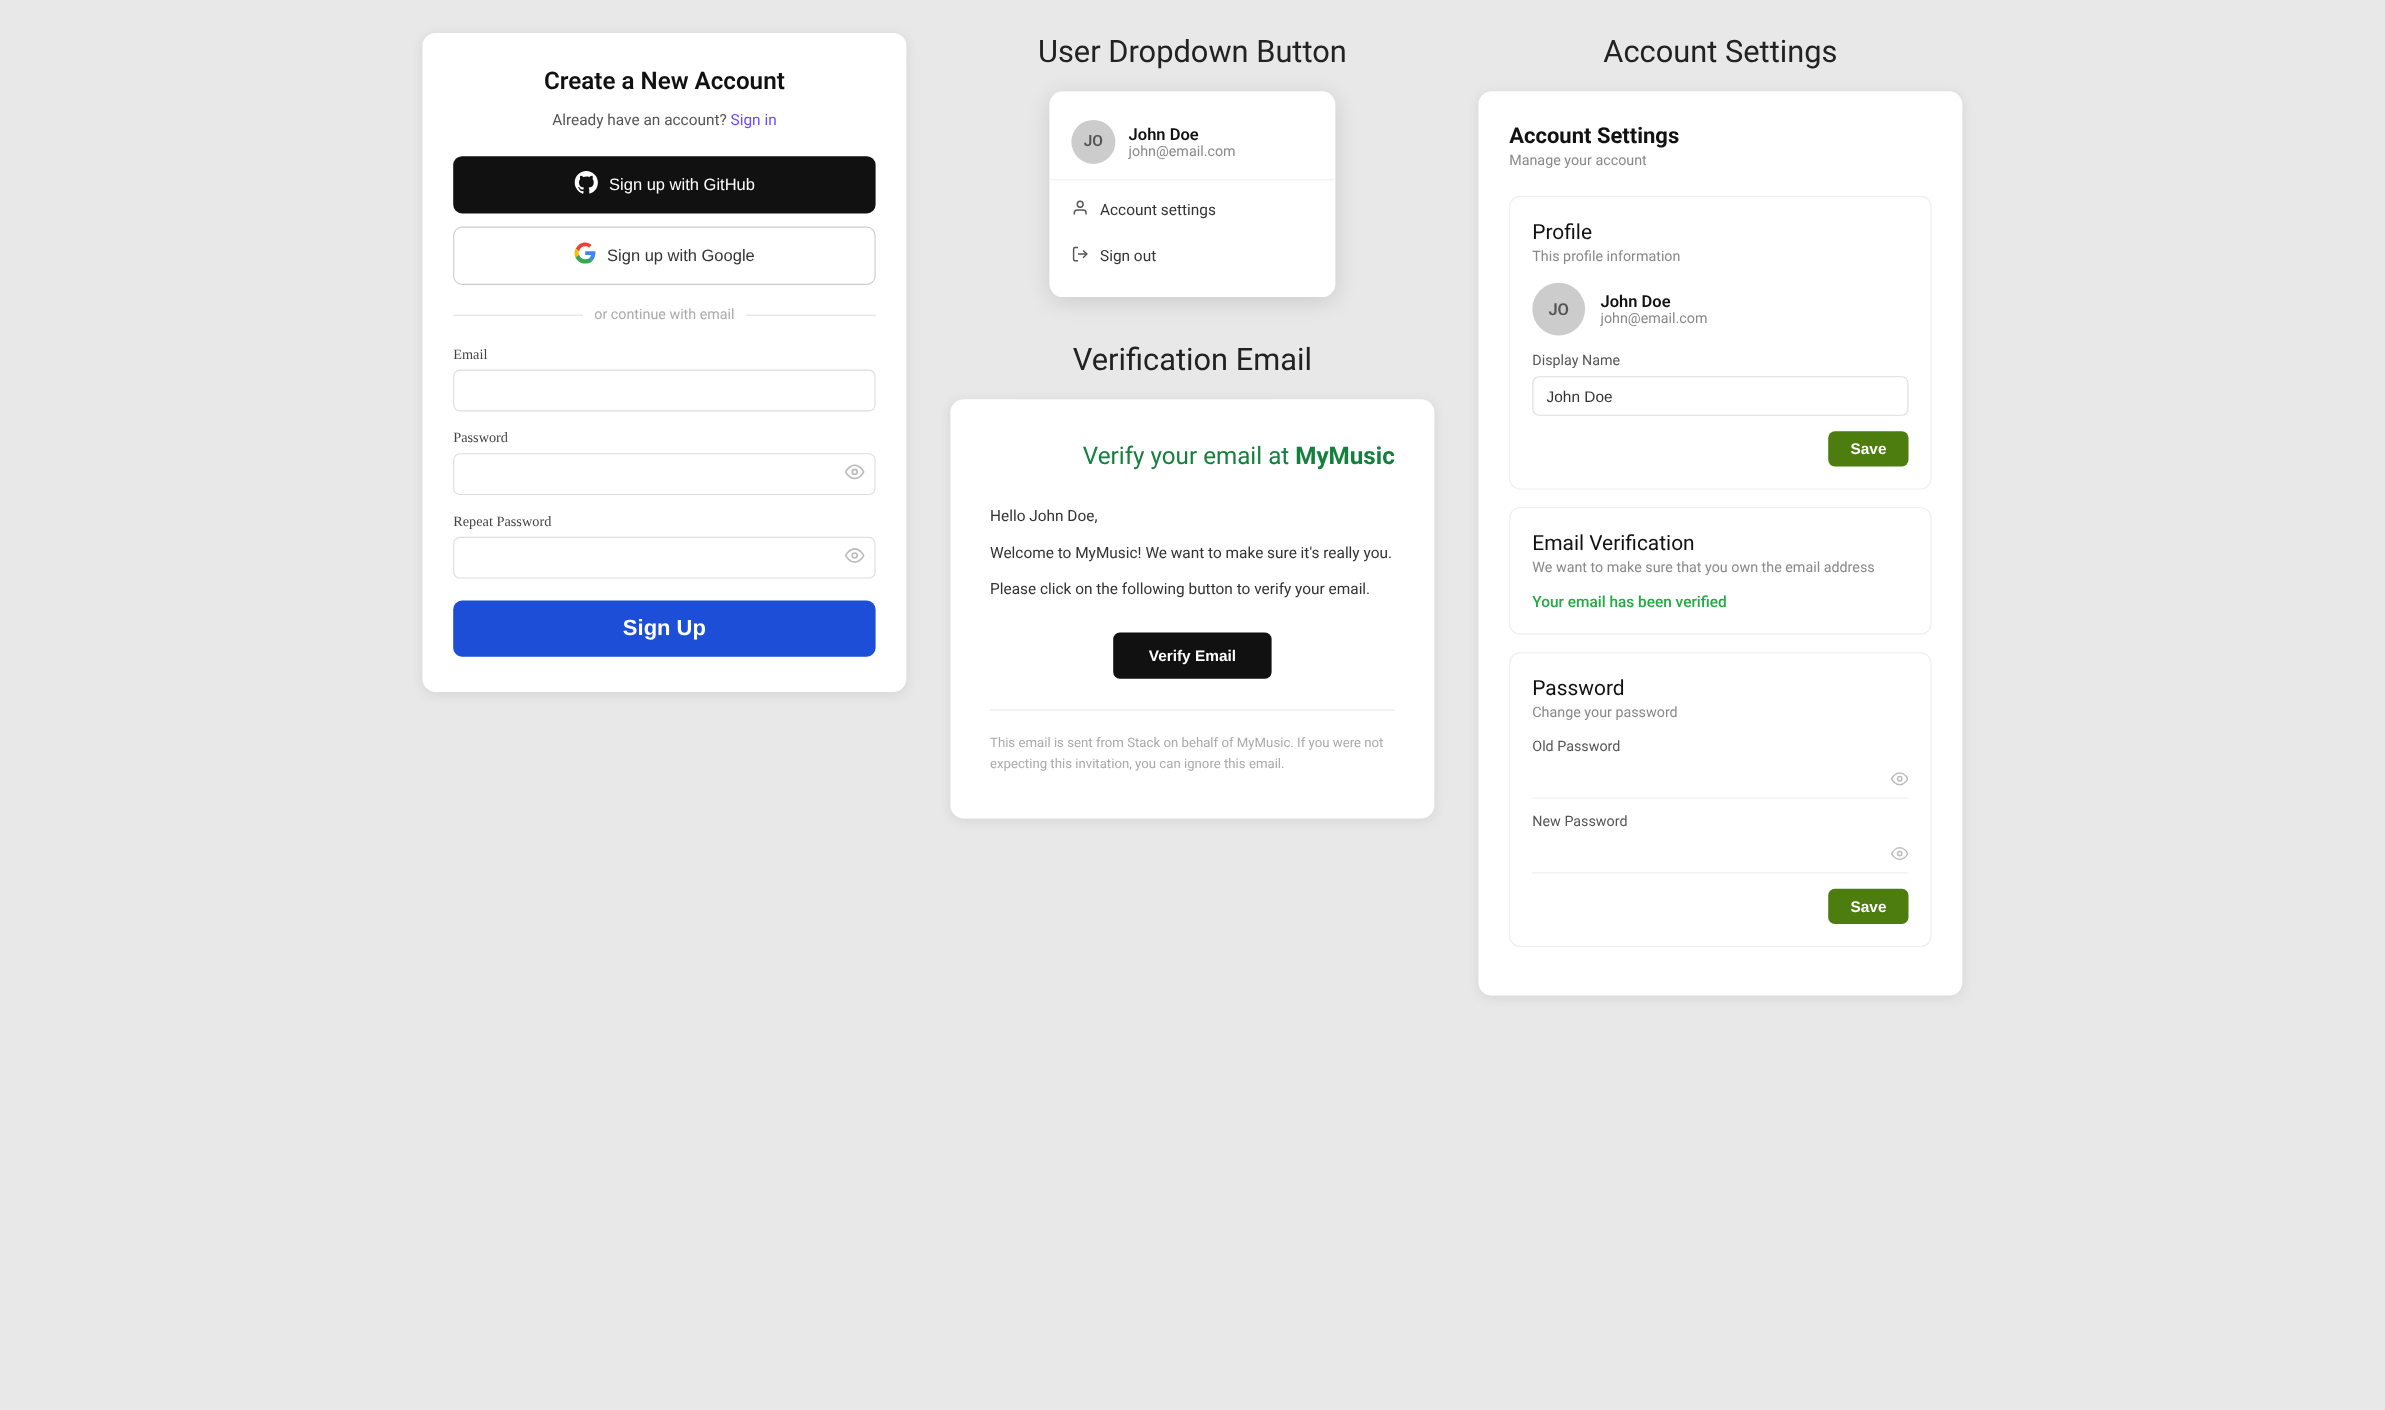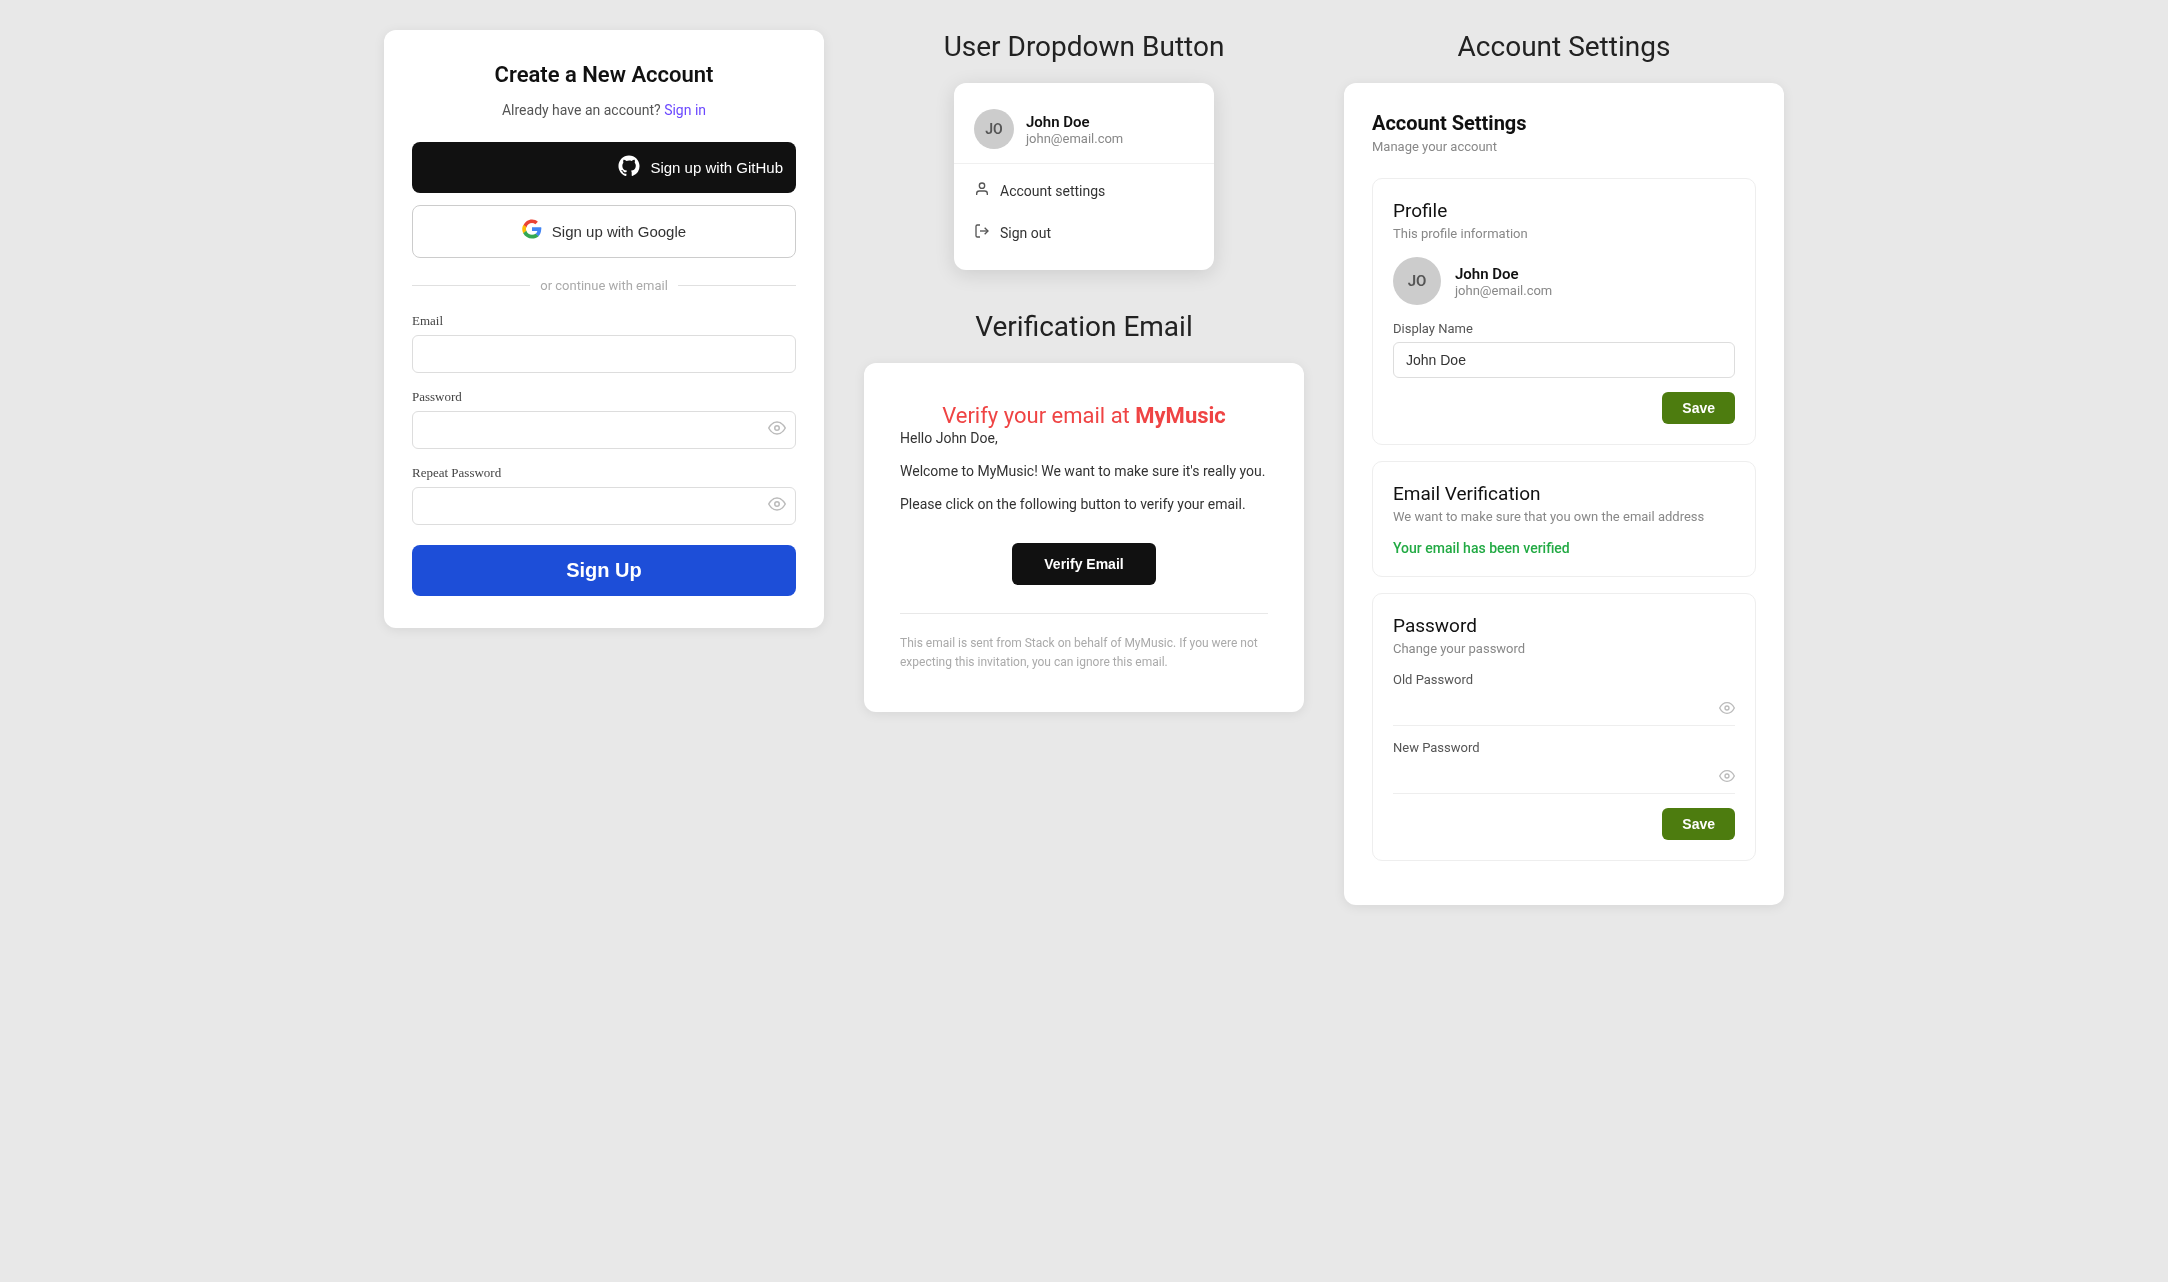--- a/index.html
+++ b/index.html
@@ -44,21 +44,21 @@
       color: #555;
       margin-bottom: 24px;
     }
     .signup-card .subtext a {
       color: #6B48FF;
       text-decoration: none;
     }
     .btn-github {
       display: flex;
       align-items: center;
-      justify-content: flex-end;
+      justify-content: center;
       gap: 10px;
       width: 100%;
       background: #111;
       color: #fff;
       border: none;
       border-radius: 8px;
       padding: 13px;
       font-size: 15px;
       font-weight: 500;
       cursor: pointer;
@@ -203,22 +203,23 @@
     }
     .email-card {
       background: #fff;
       border-radius: 12px;
       padding: 40px 36px;
       box-shadow: 0 2px 12px rgba(0,0,0,0.08);
     }
     .email-subject {
       font-size: 22px;
       font-weight: 400;
-      text-align: center;
-      color: #ef4444;
+      text-align: right;
+      margin-bottom: 32px;
+      color: #15803d;
     }
     .email-subject strong {
       font-weight: 700;
     }
     .email-body-text {
       font-size: 14px;
       color: #333;
       margin-bottom: 12px;
       line-height: 1.5;
     }

